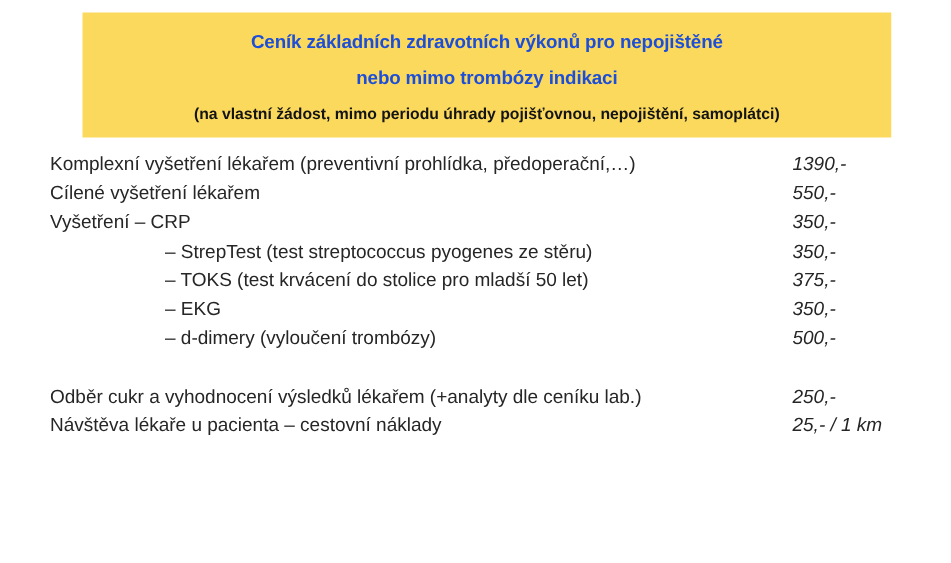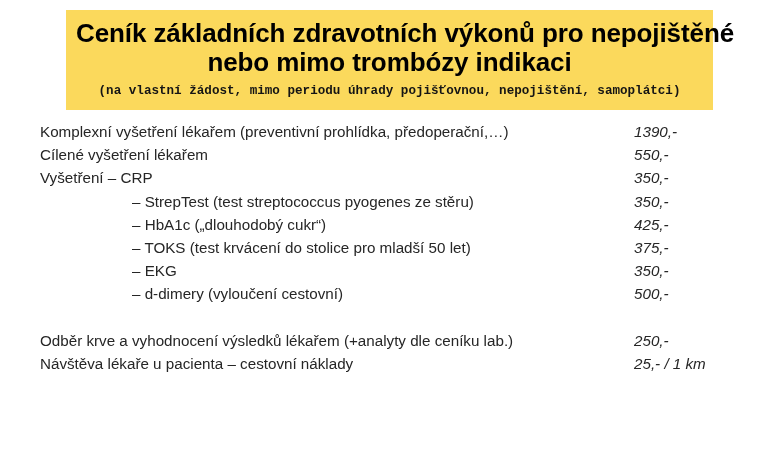--- a/index.html
+++ b/index.html
@@ -23,36 +23,35 @@
     left: 66px;
     top: 10px;
     width: 647px;
     height: 100px;
     background: #fbd95c;
     box-sizing: border-box;
     padding: 9px 10px 0 10px;
     text-align: center;
   }
   .banner-title {
-    font-size: 26px;
+    font-size: 15px;
     font-weight: bold;
     line-height: 29px;
     letter-spacing: -0.1px;
-    color: #000000;
+    color: #1d4ed8;
     margin: 0;
     white-space: nowrap;
   }
   .banner-subtitle {
     font-size: 12.6px;
     font-weight: bold;
     line-height: 18px;
     color: #141414;
     margin: 5px 0 0 0;
     white-space: nowrap;
-    font-family: Liberation Mono, monospace;
   }
 
   
   .pricelist {
     position: absolute;
     left: 0;
     top: 120px;
     width: 722px;
   }
   .price-row {
@@ -101,37 +100,33 @@
     </div>
     <div class="price-row">
       <span class="row-label">Vyšetření – CRP</span>
       <span class="row-price">350,-</span>
     </div>
     <div class="price-row sub">
       <span class="row-label">– StrepTest (test streptococcus pyogenes ze stěru)</span>
       <span class="row-price">350,-</span>
     </div>
     <div class="price-row sub">
-      <span class="row-label">– HbA1c („dlouhodobý cukr“)</span>
-      <span class="row-price">425,-</span>
-    </div>
-    <div class="price-row sub">
       <span class="row-label">– TOKS (test krvácení do stolice pro mladší 50 let)</span>
       <span class="row-price">375,-</span>
     </div>
     <div class="price-row sub">
       <span class="row-label">– EKG</span>
       <span class="row-price">350,-</span>
     </div>
     <div class="price-row sub">
-      <span class="row-label">– d-dimery (vyloučení cestovní)</span>
+      <span class="row-label">– d-dimery (vyloučení trombózy)</span>
       <span class="row-price">500,-</span>
     </div>
     <div class="price-row spacer"></div>
     <div class="price-row">
-      <span class="row-label">Odběr krve a vyhodnocení výsledků lékařem (+analyty dle ceníku lab.)</span>
+      <span class="row-label">Odběr cukr a vyhodnocení výsledků lékařem (+analyty dle ceníku lab.)</span>
       <span class="row-price">250,-</span>
     </div>
     <div class="price-row">
       <span class="row-label">Návštěva lékaře u pacienta – cestovní náklady</span>
       <span class="row-price">25,- / 1 km</span>
     </div>
   </div>
 
 </body></html>

